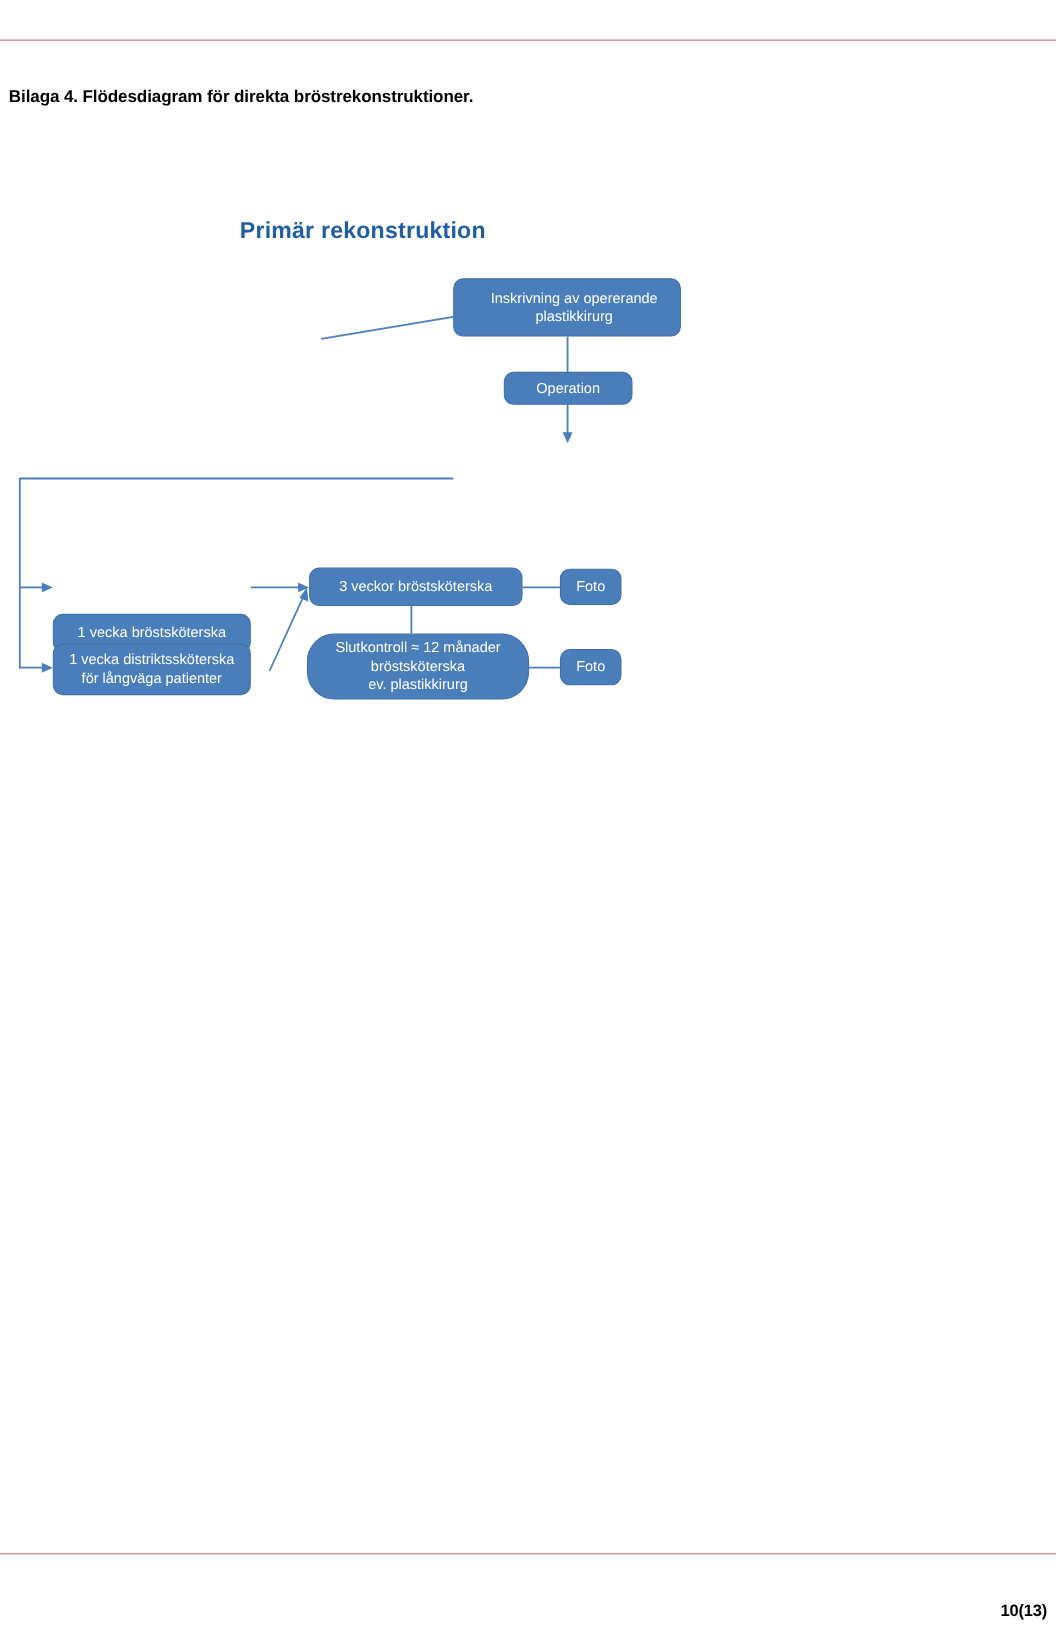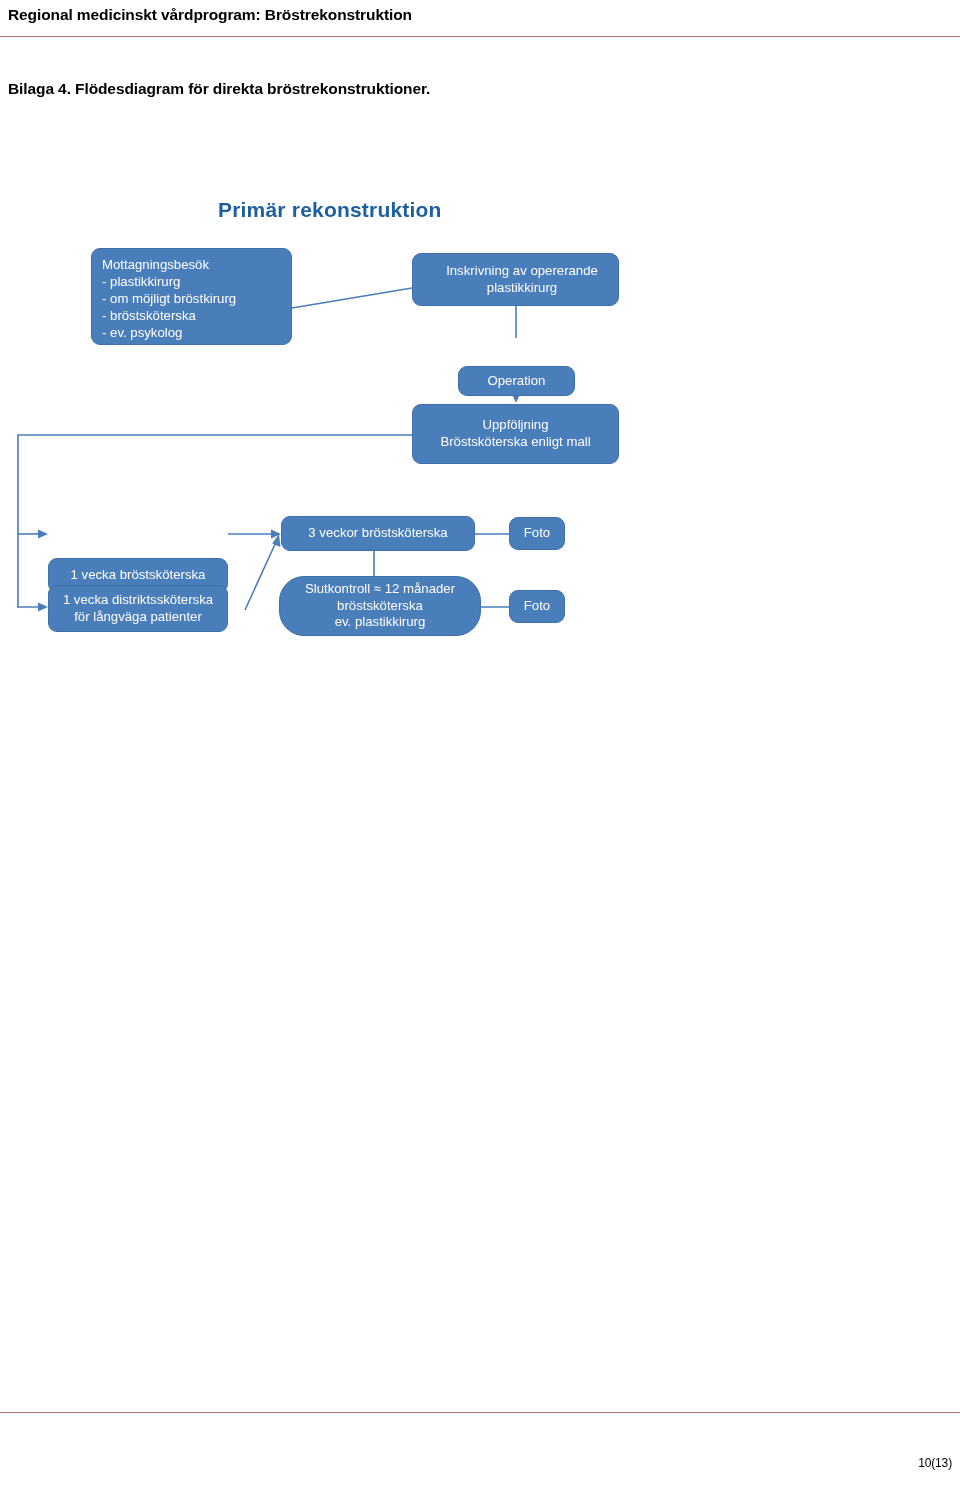--- a/index.html
+++ b/index.html
@@ -121,29 +121,29 @@
     top: 28px;
     width: 720px;
     font-size: 15px;
     line-height: 1.42;
     letter-spacing: -0.15px;
   }
   #footer-page {
     position: absolute;
     right: 8px;
     top: 50px;
-    font-size: 12px;
+    font-size: 15px;
     letter-spacing: -0.15px;
+    font-weight: bold;
   }
 </style>
 </head>
 <body>
 
 <div id="page-header">
-  <div id="header-title">Regional medicinskt vårdprogram: Bröstrekonstruktion</div>
   <div id="header-rule"></div>
 </div>
 
 <div id="appendix-heading">Bilaga 4. Flödesdiagram för direkta bröstrekonstruktioner.</div>
 
 <div id="diagram">
 
   <div id="diagram-title">Primär rekonstruktion</div>
 
   <svg class="conn-svg" style="left:0px; top:0px; width:700px; height:480px;">
@@ -182,41 +182,30 @@
   </svg>
 
   <svg class="conn-svg" style="left:0px; top:0px; width:700px; height:480px;">
     <line x1="374" y1="371" x2="374" y2="396" stroke="#4a7ebb" stroke-width="1.6"></line>
   </svg>
 
   <svg class="conn-svg" style="left:0px; top:0px; width:700px; height:480px;">
     <line x1="473" y1="427" x2="509" y2="427" stroke="#4a7ebb" stroke-width="1.6"></line>
   </svg>
 
-  <div class="node left-align" style="left:91px; top:68px; width:201px; height:97px;">
-    <span class="lines">Mottagningsbesök
-- plastikkirurg
-- om möjligt bröstkirurg
-- bröstsköterska
-- ev. psykolog</span>
-  </div>
 
   <div class="node" style="left:412px; top:73px; width:207px; height:53px;padding-left:19px;">
     <span class="lines">Inskrivning av opererande
 plastikkirurg</span>
   </div>
 
-  <div class="node" style="left:458px; top:158px; width:117px; height:30px;margin-top:28px;">
+  <div class="node" style="left:458px; top:158px; width:117px; height:30px;">
     <span class="lines">Operation</span>
   </div>
 
-  <div class="node" style="left:412px; top:224px; width:207px; height:60px;">
-    <span class="lines">Uppföljning
-Bröstsköterska enligt mall</span>
-  </div>
 
   <div class="node" style="left:48px; top:336px; width:180px; height:35px;margin-top:42px;">
     <span class="lines">1 vecka  bröstsköterska</span>
   </div>
 
   <div class="node" style="left:281px; top:336px; width:194px; height:35px;">
     <span class="lines">3 veckor bröstsköterska</span>
   </div>
 
   <div class="node" style="left:509px; top:337px; width:56px; height:33px;">

